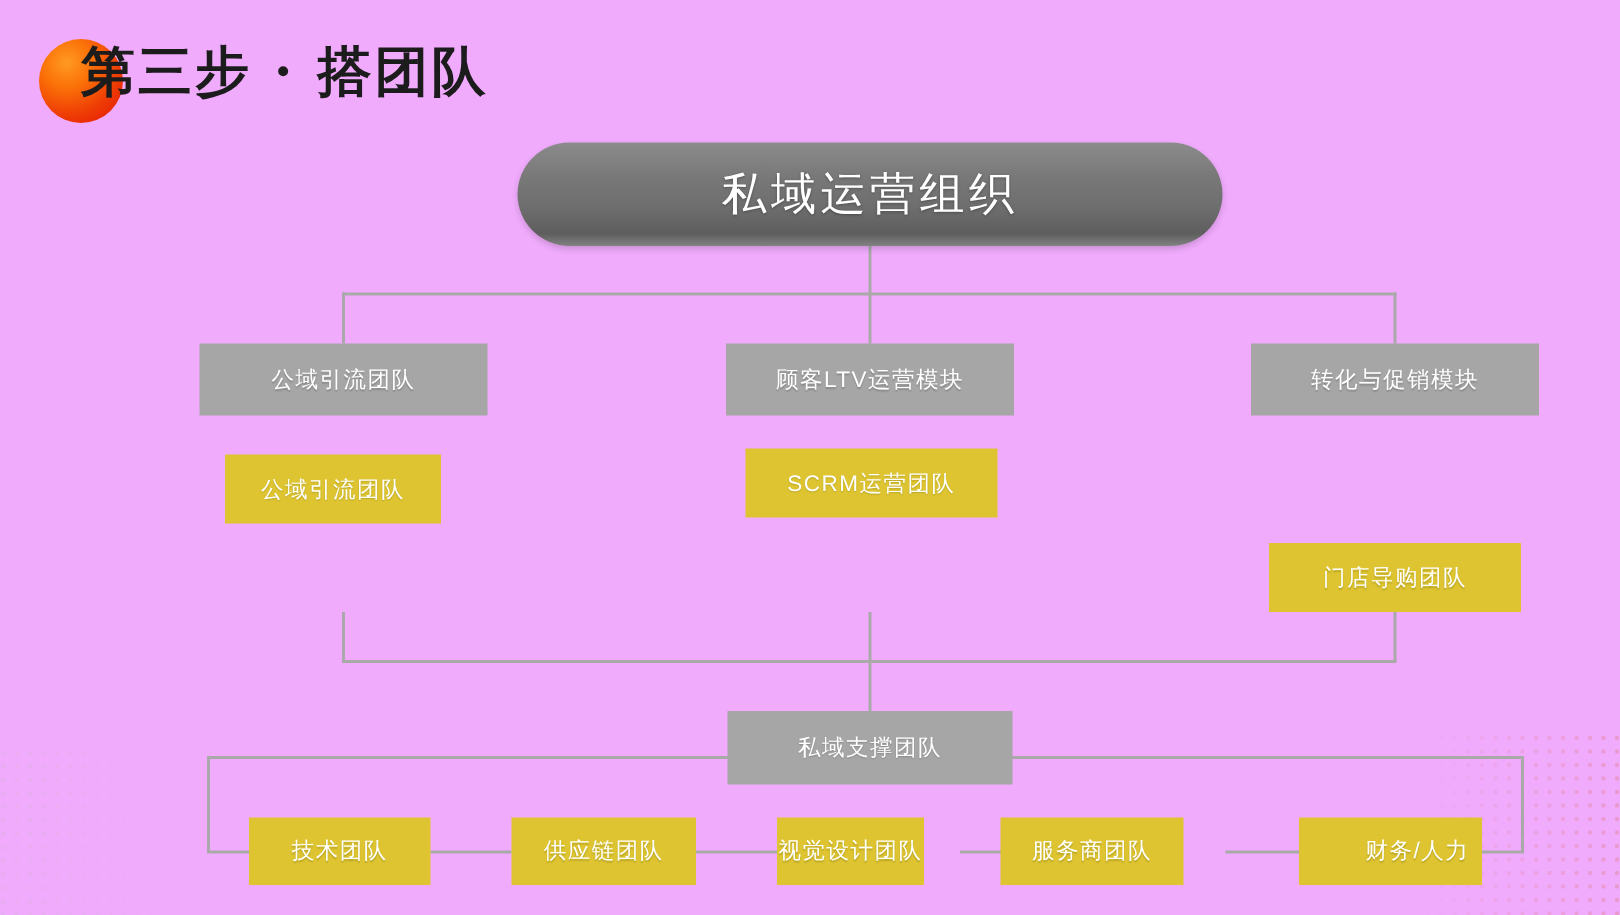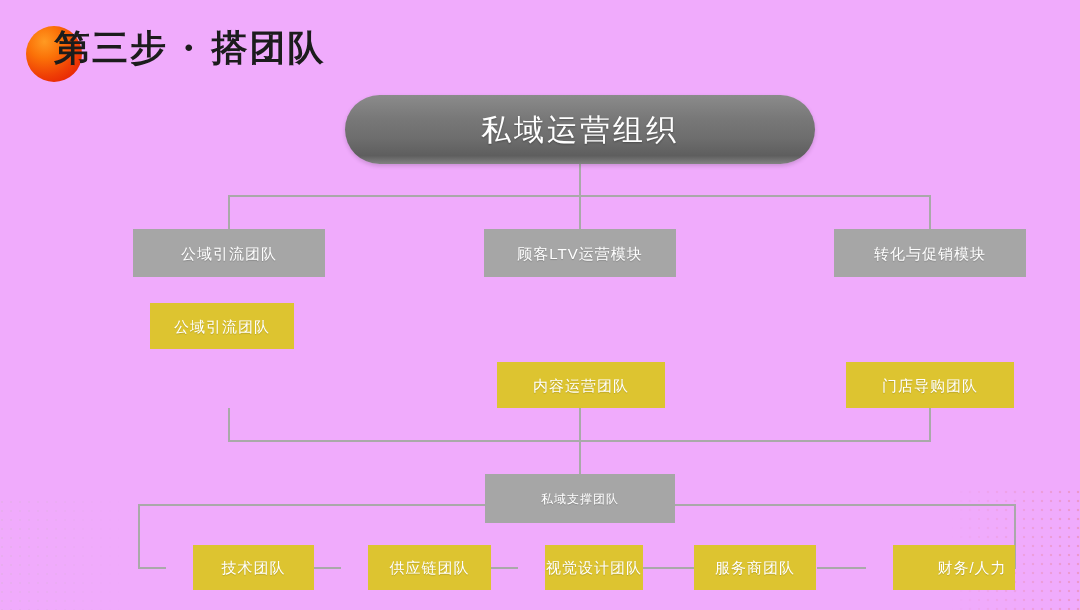--- a/index.html
+++ b/index.html
@@ -73,33 +73,32 @@
     font-size: 30px; letter-spacing: 3px;
     text-shadow: 0 1px 2px rgba(0,0,0,0.30);
   }
   .node-module {
     background: #a6a6a6;
     font-size: 15px; letter-spacing: 1px;
     text-shadow: 0 1px 1px rgba(0,0,0,0.18);
   }
   .node-support {
     background: #a6a6a6;
-    font-size: 12px; letter-spacing: 1px;
+    font-size: 15px; letter-spacing: 1px;
     text-shadow: 0 1px 1px rgba(0,0,0,0.18);
   }
   .node-team {
     background: #ddc430;
     font-size: 15px; letter-spacing: 1px;
     text-shadow: 0 1px 1px rgba(0,0,0,0.16);
   }
   .node-sub {
     background: #ddc430;
     font-size: 15px; letter-spacing: 1px;
     text-shadow: 0 1px 1px rgba(0,0,0,0.16);
-    margin-left: 27px;
   }
 </style>
 </head>
 <body>
 
 <div id="stage">
 
   <div class="dots-deco"></div>
   <div class="dots-deco-left"></div>
 
@@ -135,21 +134,21 @@
   <div class="line h" style="left:817px; top:567px; width:49px;"></div>
 
   <div class="node node-root" style="left:345px; top:95px; width:470px; height:69px;">私域运营组织</div>
 
   <div class="node node-module" style="left:133px; top:229px; width:192px; height:48px;">公域引流团队</div>
   <div class="node node-module" style="left:484px; top:229px; width:192px; height:48px;">顾客LTV运营模块</div>
   <div class="node node-module" style="left:834px; top:229px; width:192px; height:48px;">转化与促销模块</div>
 
   <div class="node node-team" style="left:150px; top:303px; width:144px; height:46px;">公域引流团队</div>
 
-  <div class="node node-team" style="left:497px; top:362px; width:168px; height:46px;">内容运营团队</div>
+  <div class="node node-team" style="left:497px; top:299px; width:168px; height:46px;">SCRM运营团队</div>
 
   <div class="node node-team" style="left:846px; top:362px; width:168px; height:46px;">门店导购团队</div>
 
   <div class="node node-support" style="left:485px; top:474px; width:190px; height:49px;">私域支撑团队</div>
 
   <div class="node node-sub" style="left:166px; top:545px; width:121px; height:45px;">技术团队</div>
   <div class="node node-sub" style="left:341px; top:545px; width:123px; height:45px;">供应链团队</div>
   <div class="node node-sub" style="left:518px; top:545px; width:98px; height:45px;">视觉设计团队</div>
   <div class="node node-sub" style="left:667px; top:545px; width:122px; height:45px;">服务商团队</div>
   <div class="node node-sub" style="left:866px; top:545px; width:122px; height:45px;padding-left:36px;">财务/人力</div>

